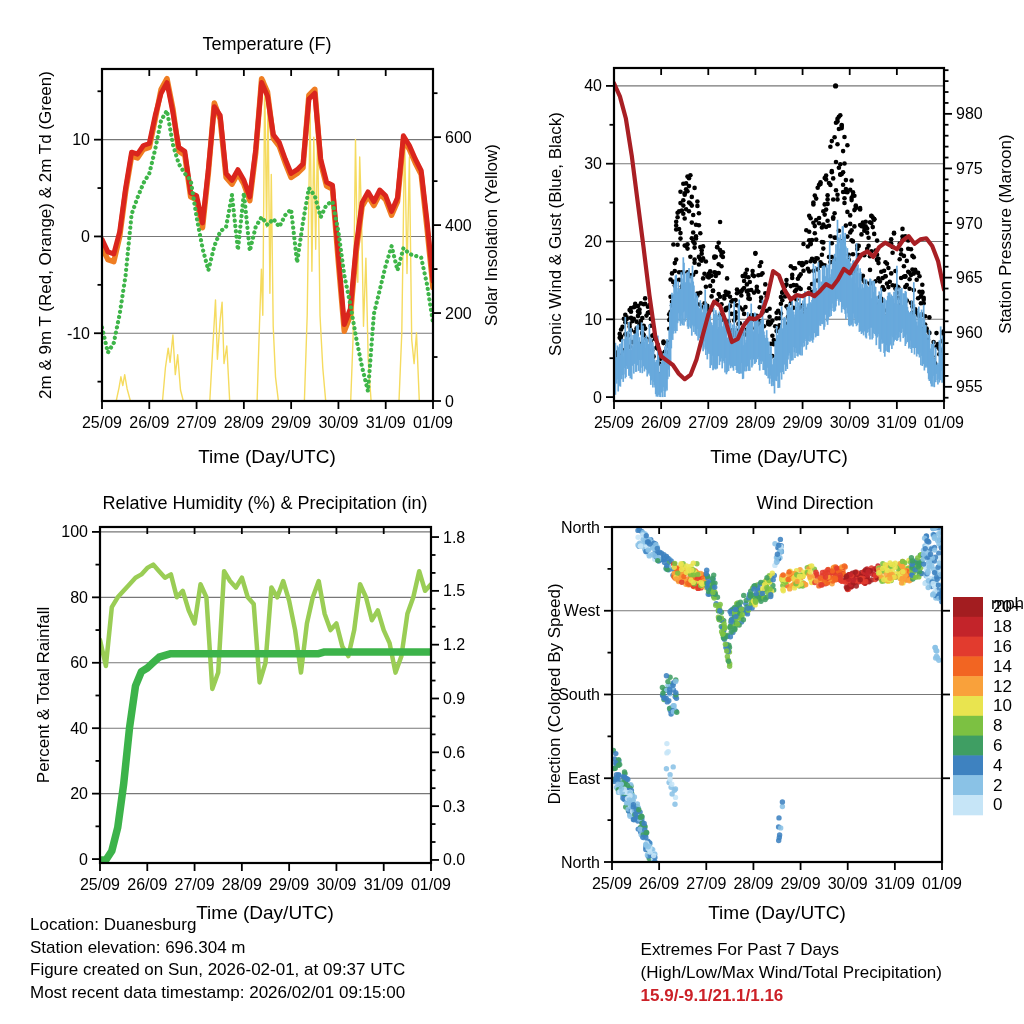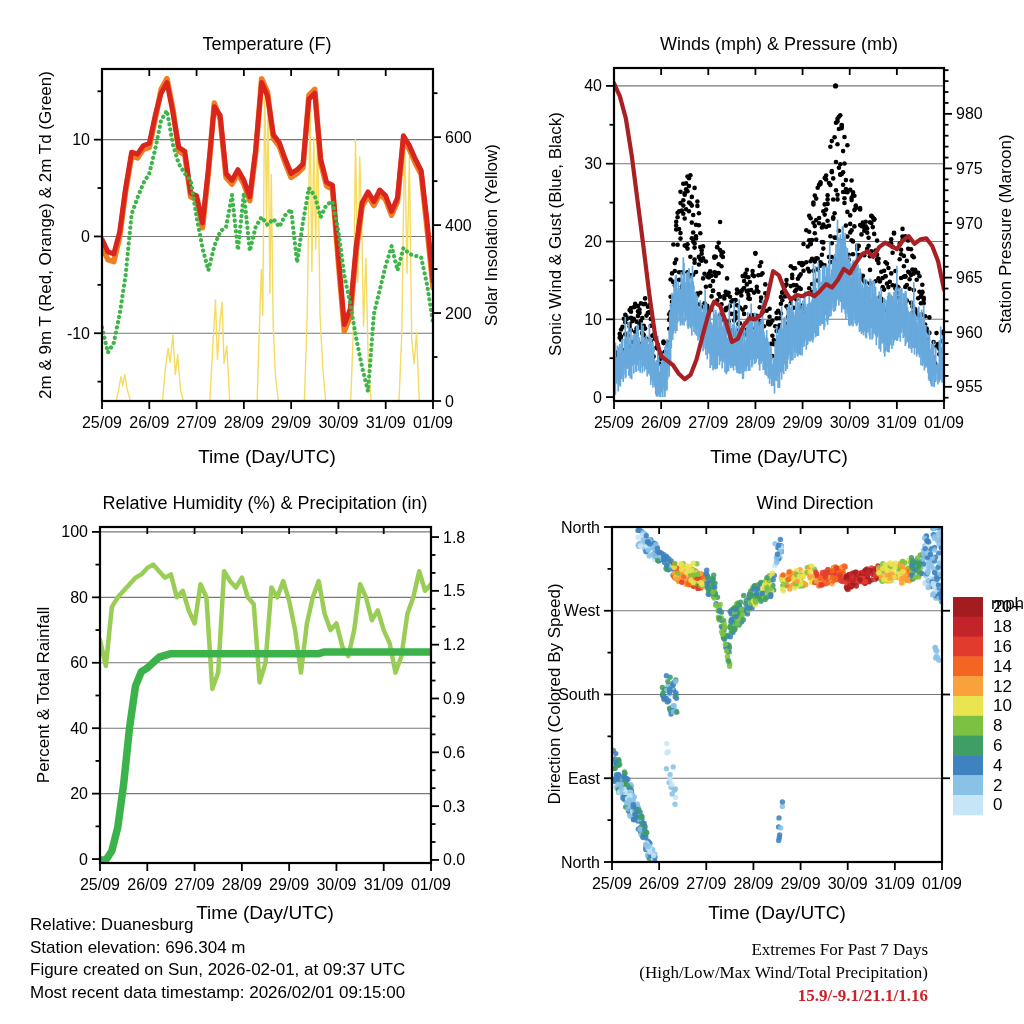--- a/index.html
+++ b/index.html
@@ -4,21 +4,21 @@
 <style>
   html,body{margin:0;padding:0;background:#ffffff;}
   .fig{position:relative;width:1024px;height:1024px;background:#ffffff;overflow:hidden;
        font-family:"Liberation Sans", sans-serif;color:#000;}
   #chart{position:absolute;left:0;top:0;}
   .chart-title{position:absolute;transform:translate(-50%,-50%);font-size:18px;white-space:nowrap;}
   .xlabel{position:absolute;transform:translate(-50%,-50%);font-size:19px;white-space:nowrap;}
   .ylabel{position:absolute;transform:translate(-50%,-50%) rotate(-90deg);font-size:17px;white-space:nowrap;}
   .mph-label{position:absolute;font-size:17px;margin-top:30px;}
   .footer-left{position:absolute;left:30px;top:914px;font-size:17px;line-height:22.5px;}
-  .footer-right{position:absolute;right:96px;top:938px;text-align:right;font-size:17px;line-height:23px;font-family:Liberation Serif, serif;}
+  .footer-right{position:absolute;right:82px;top:938px;font-size:17px;line-height:23px;}
   .footer-right .vals{font-weight:bold;}
 </style>
 </head>
 <body>
 
 <div class="fig">
   <svg id="chart" width="1024" height="1024">
       <g>
         <clipPath id="clip0">
           <rect x="102" y="69" width="331" height="332"></rect>
@@ -2924,40 +2924,39 @@
         <rect x="953" y="755.4" width="30" height="20.3" fill="#3E82C0"></rect>
         <text x="993" y="770.8" font-size="17" text-anchor="start" fill="#000" font-family="&quot;Liberation Sans&quot;, sans-serif">4</text>
         <rect x="953" y="775.2" width="30" height="20.3" fill="#8AC2E6"></rect>
         <text x="993" y="790.6" font-size="17" text-anchor="start" fill="#000" font-family="&quot;Liberation Sans&quot;, sans-serif">2</text>
         <rect x="953" y="795" width="30" height="20.3" fill="#C6E5F7"></rect>
         <text x="993" y="810.4" font-size="17" text-anchor="start" fill="#000" font-family="&quot;Liberation Sans&quot;, sans-serif">0</text>
       </g>
     </svg>
 
   <div class="chart-title" style="left:267px;top:44px">Temperature (F)</div>
-  <div class="chart-title" style="left:779px;top:44px">Winds (mph) &amp; Pressure (mb)</div>
   <div class="chart-title" style="left:265px;top:503px">Relative Humidity (%) &amp; Precipitation (in)</div>
   <div class="chart-title" style="left:815px;top:503px">Wind Direction</div>
 
   <div class="xlabel" style="left:267px;top:457px">Time (Day/UTC)</div>
   <div class="xlabel" style="left:779px;top:457px">Time (Day/UTC)</div>
   <div class="xlabel" style="left:265px;top:913px">Time (Day/UTC)</div>
   <div class="xlabel" style="left:777px;top:913px">Time (Day/UTC)</div>
 
   <div class="ylabel" style="left:46px;top:235px">2m &amp; 9m T (Red, Orange) &amp; 2m Td (Green)</div>
   <div class="ylabel" style="left:492px;top:235px">Solar Insolation (Yellow)</div>
   <div class="ylabel" style="left:556px;top:234px">Sonic Wind &amp; Gust (Blue, Black)</div>
   <div class="ylabel" style="left:1006px;top:234px">Station Pressure (Maroon)</div>
   <div class="ylabel" style="left:44px;top:695px">Percent &amp; Total Rainfall</div>
   <div class="ylabel" style="left:555px;top:694px">Direction (Colored By Speed)</div>
 
   <div class="mph-label" style="left:991px;top:564px">mph</div>
 
   <div class="footer-left">
-    <div>Relative: Duanesburg</div>
+    <div>Location: Duanesburg</div>
     <div>Station elevation: 696.304 m</div>
     <div>Figure created on Sun, 2026-02-01, at 09:37 UTC</div>
     <div>Most recent data timestamp: 2026/02/01 09:15:00</div>
   </div>
 
   <div class="footer-right">
     <div>Extremes For Past 7 Days</div>
     <div>(High/Low/Max Wind/Total Precipitation)</div>
     <div class="vals" style="color: rgb(204, 33, 40);">15.9/-9.1/21.1/1.16</div>
   </div>

